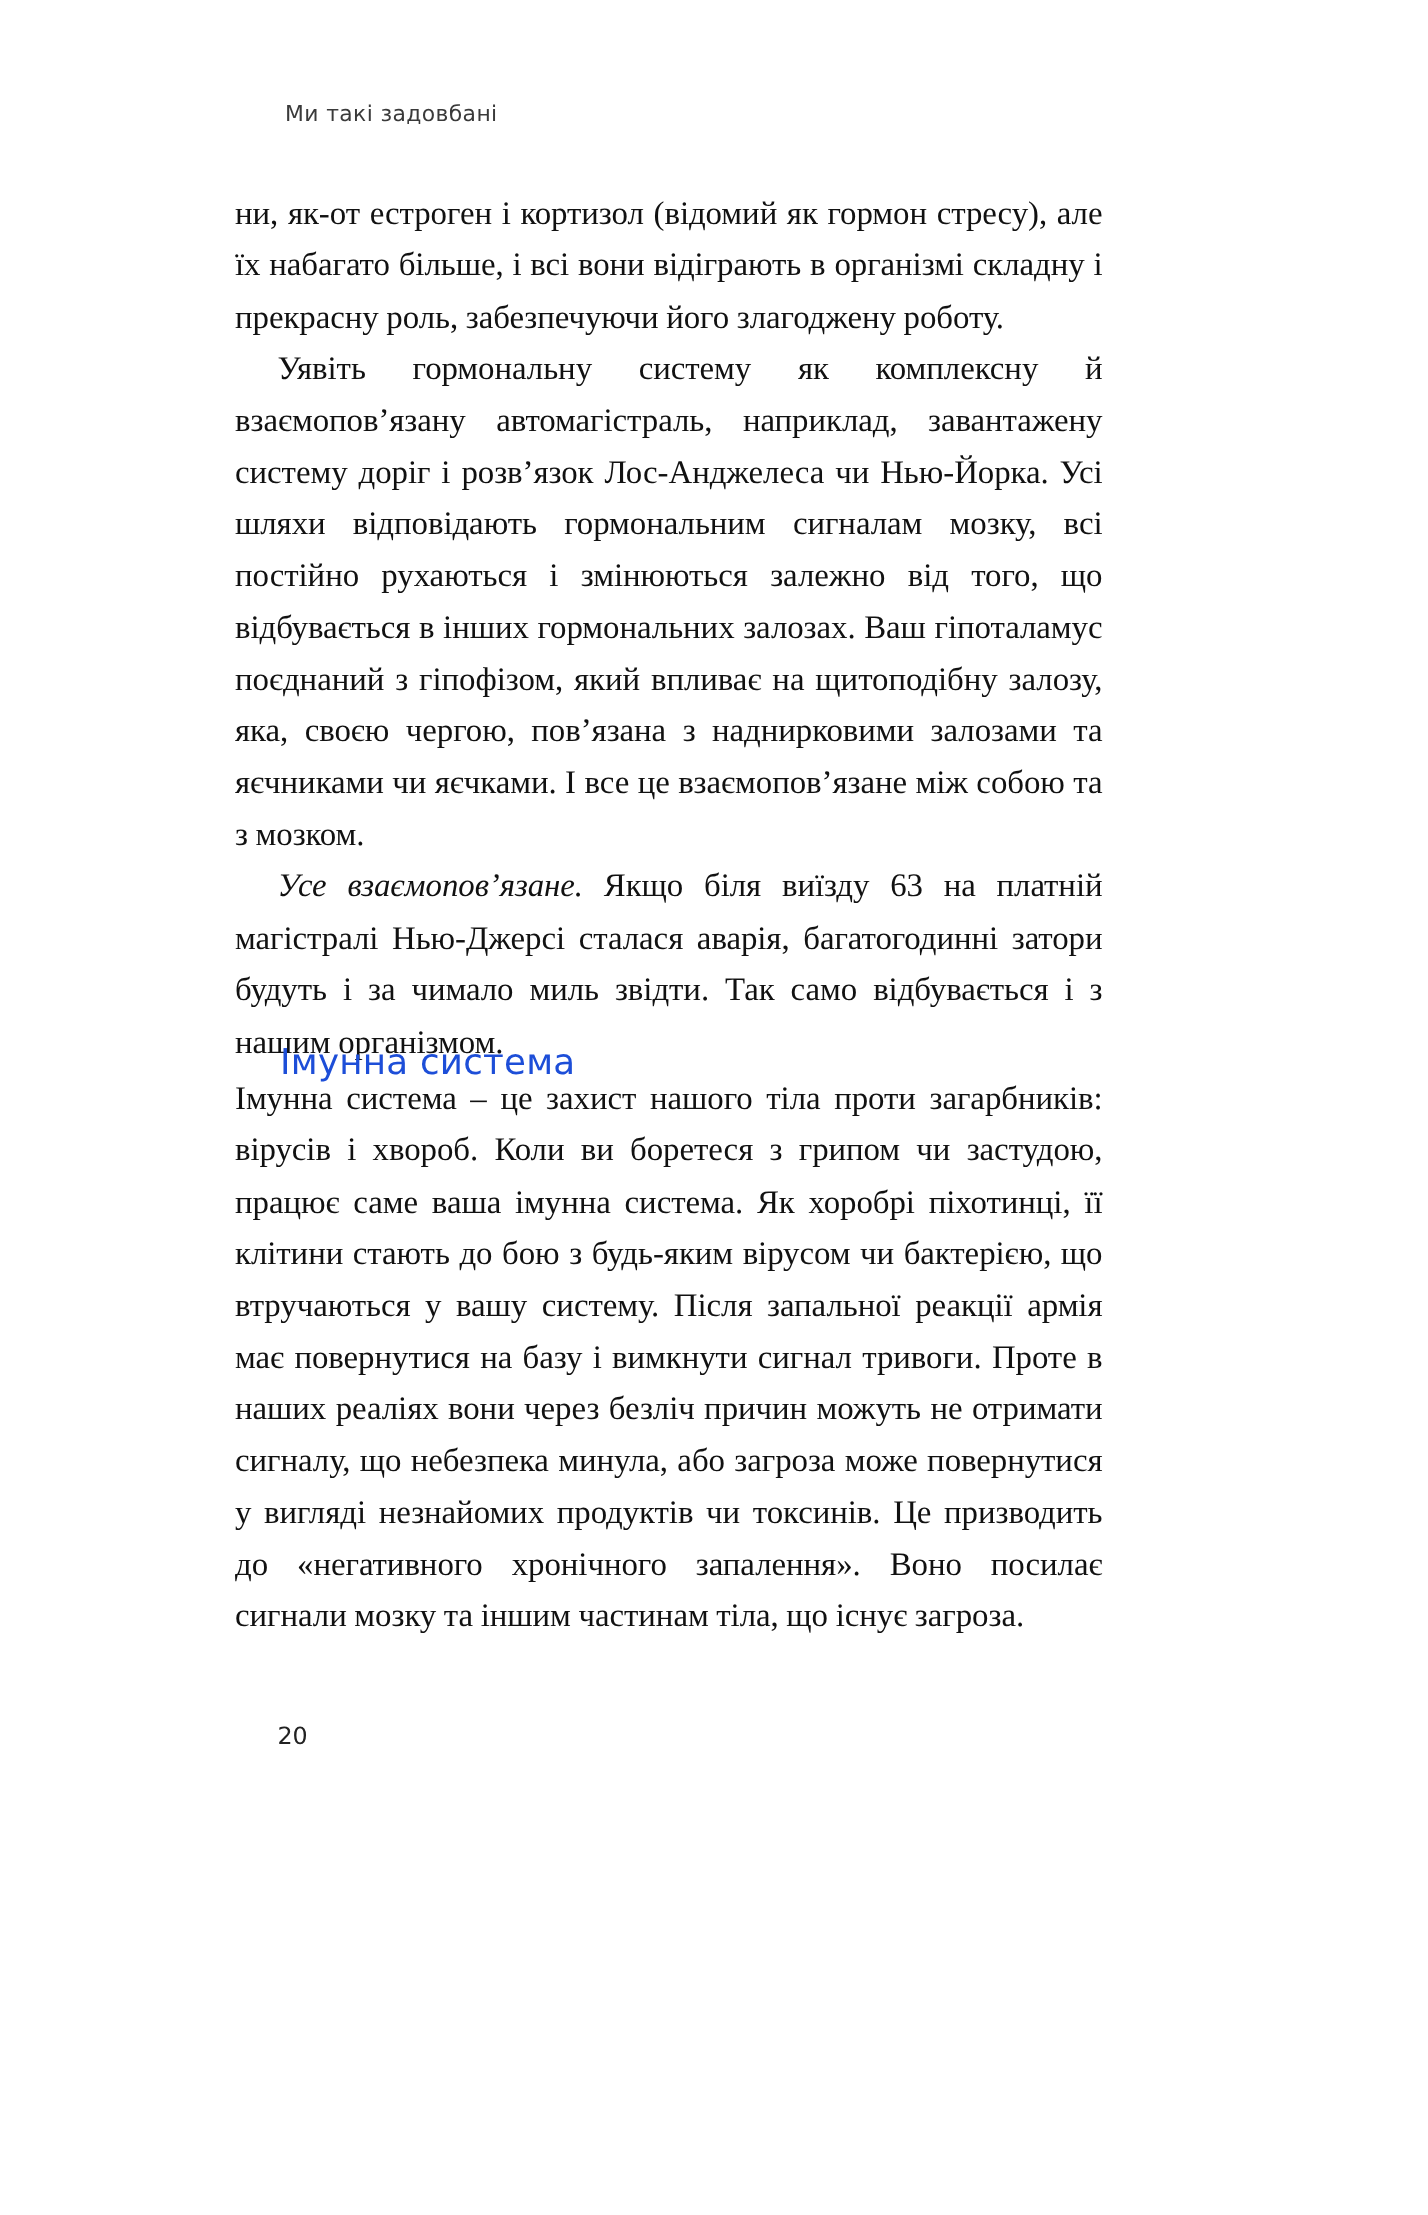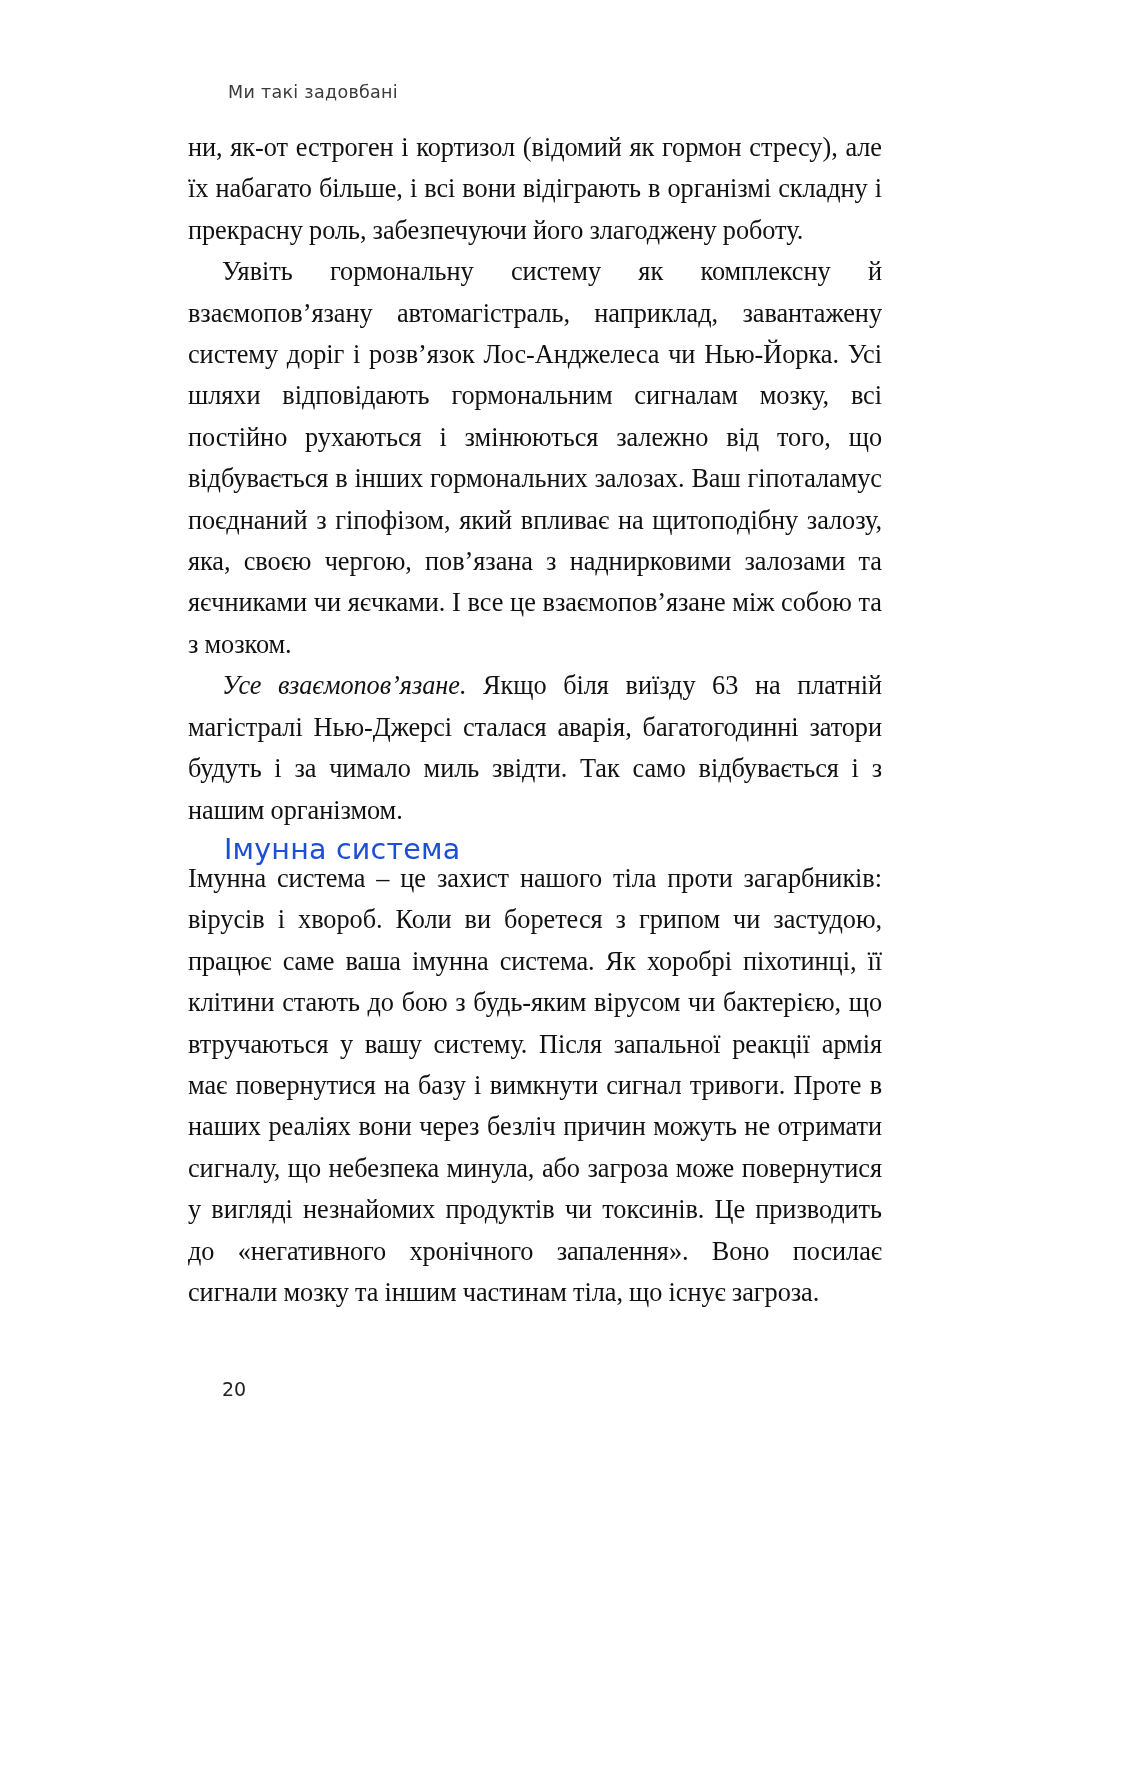--- a/index.html
+++ b/index.html
@@ -34,21 +34,21 @@
     font-size: 17.5px;
     letter-spacing: 0.3px;
     color: #3a3a3a;
     white-space: nowrap;
   }
 
   
   .text-column {
     position: absolute;
     left: 188px;
-    top: 127px;
+    top: 150px;
     width: 694px;
   }
 
   p.body-par {
     margin: 0;
     font-family: "Liberation Serif", "DejaVu Serif", serif;
     font-size: 26.3px;
     line-height: 41.4px;
     text-align: justify;
     text-justify: inter-word;

